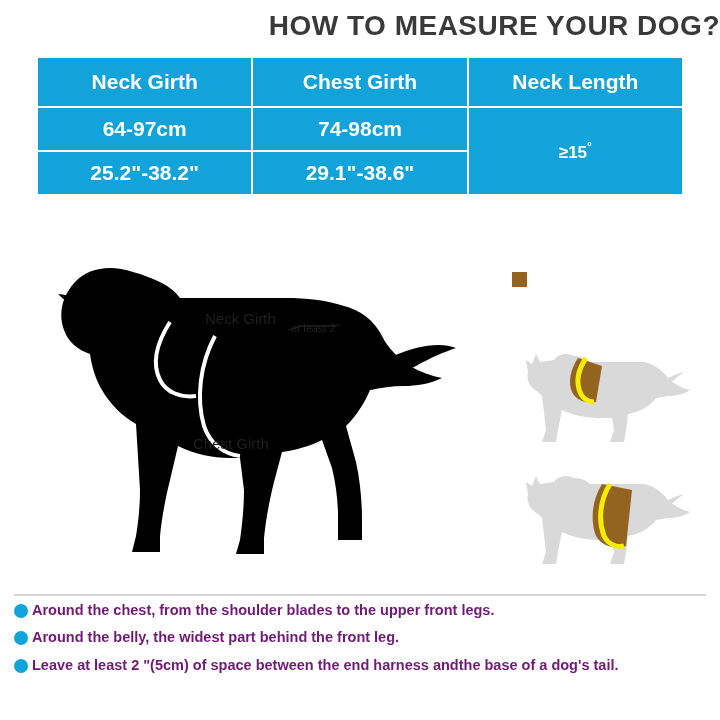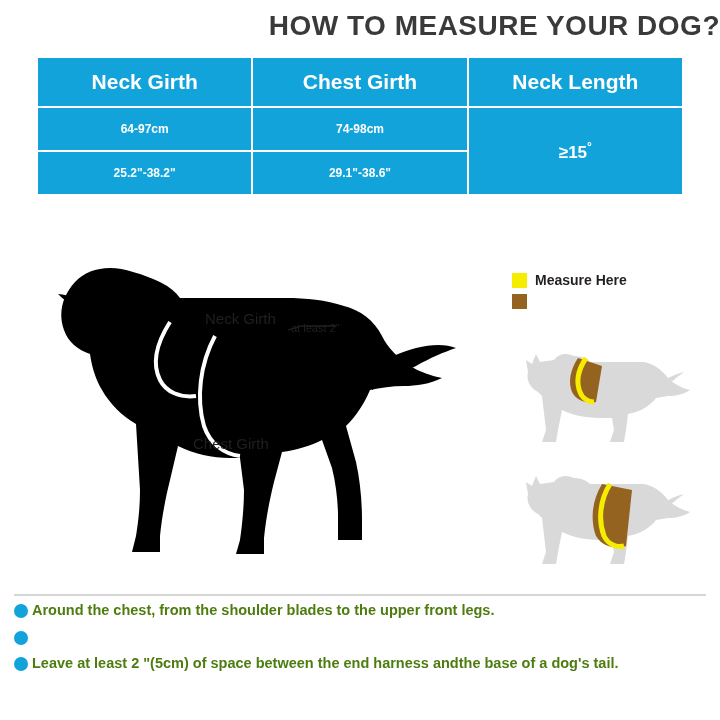--- a/index.html
+++ b/index.html
@@ -49,21 +49,21 @@
     color: #ffffff;
     text-align: center;
     font-weight: bold;
   }
   .size-table th {
     font-size: 21px;
     height: 40px;
     padding: 4px 0;
   }
   .size-table td {
-    font-size: 12px;
+    font-size: 21px;
     height: 36px;
     padding: 3px 0;
   }
   .size-table td.back-cell {
     font-size: 17px;
     vertical-align: middle;
   }
   .deg {
     font-size: 12px;
     vertical-align: super;
@@ -165,21 +165,21 @@
     height: 14px;
     border-radius: 50%;
     background: #13a3db;
     flex: 0 0 auto;
     margin-top: 2px;
     margin-right: 4px;
   }
   .note-text {
     font-size: 14.5px;
     font-weight: bold;
-    color: #4d7c0f;
+    color: #701a75;
     line-height: 1.2;
   }
 </style>
 </head>
 <body>
 
 <div class="page">
 
   <div class="title">HOW TO MEASURE YOUR DOG?</div>
 
@@ -196,24 +196,20 @@
       <td class="back-cell" rowspan="2"><span>≥15</span><span class="deg">°</span></td>
     </tr>
     <tr>
       <td>25.2"-38.2"</td>
       <td>29.1"-38.6"</td>
     </tr>
   </tbody>
     </table>
 
   <div class="legend">
-    <div class="legend-row">
-      <span class="swatch yellow"></span>
-      <span>Measure Here</span>
-    </div>
     <div class="legend-row">
       <span class="swatch brown"></span>
     </div>
   </div>
 
   <svg class="main-dog" viewBox="0 0 420 330">
 
     <path d="M93,32 C70,24 48,28 35,42 C22,56 18,74 24,90 C28,102 38,110 50,114
              C52,128 56,140 62,150 C70,164 82,176 96,184
              L100,250 C100,268 98,284 96,296 L92,312 L120,312 L120,296
@@ -292,20 +288,21 @@
 
   <div class="divider"></div>
 
   <div class="notes">
     <div class="note">
       <span class="bullet"></span>
       <span class="note-text">Around the chest, from the shoulder blades to the upper front legs.</span>
     </div>
     <div class="note">
       <span class="bullet"></span>
+      <span class="note-text">Around the belly, the widest part behind the front leg.</span>
     </div>
     <div class="note">
       <span class="bullet"></span>
       <span class="note-text">Leave at least 2 "(5cm) of space between the end harness andthe base of a dog's tail.</span>
     </div>
   </div>
 
 </div>
 
 </body></html>

